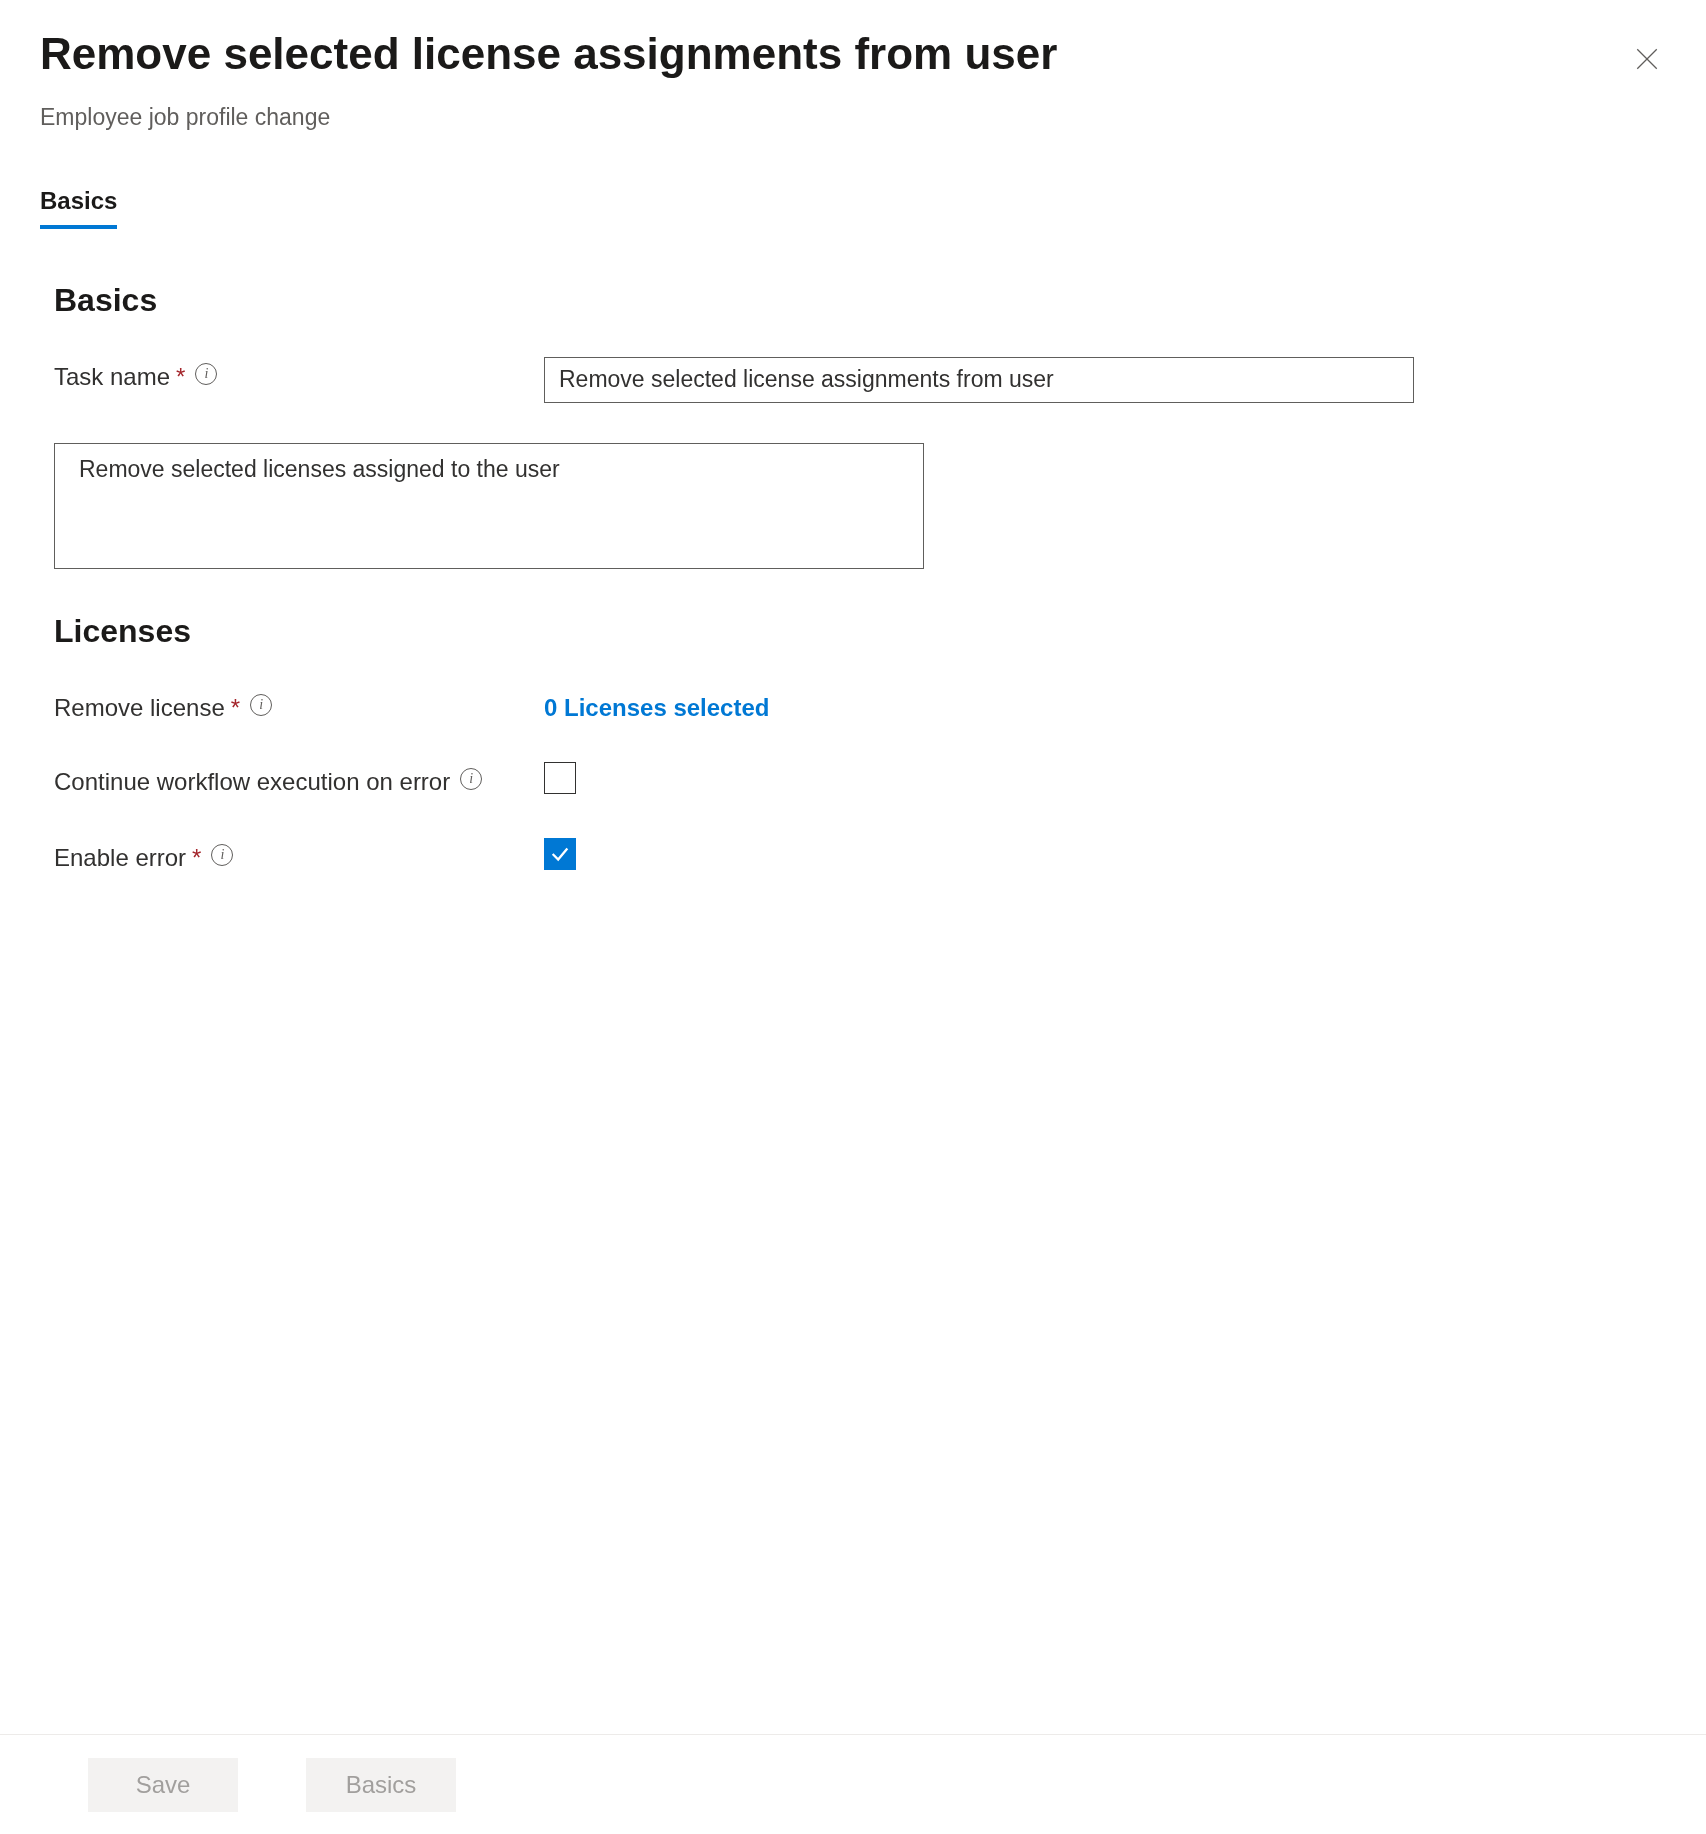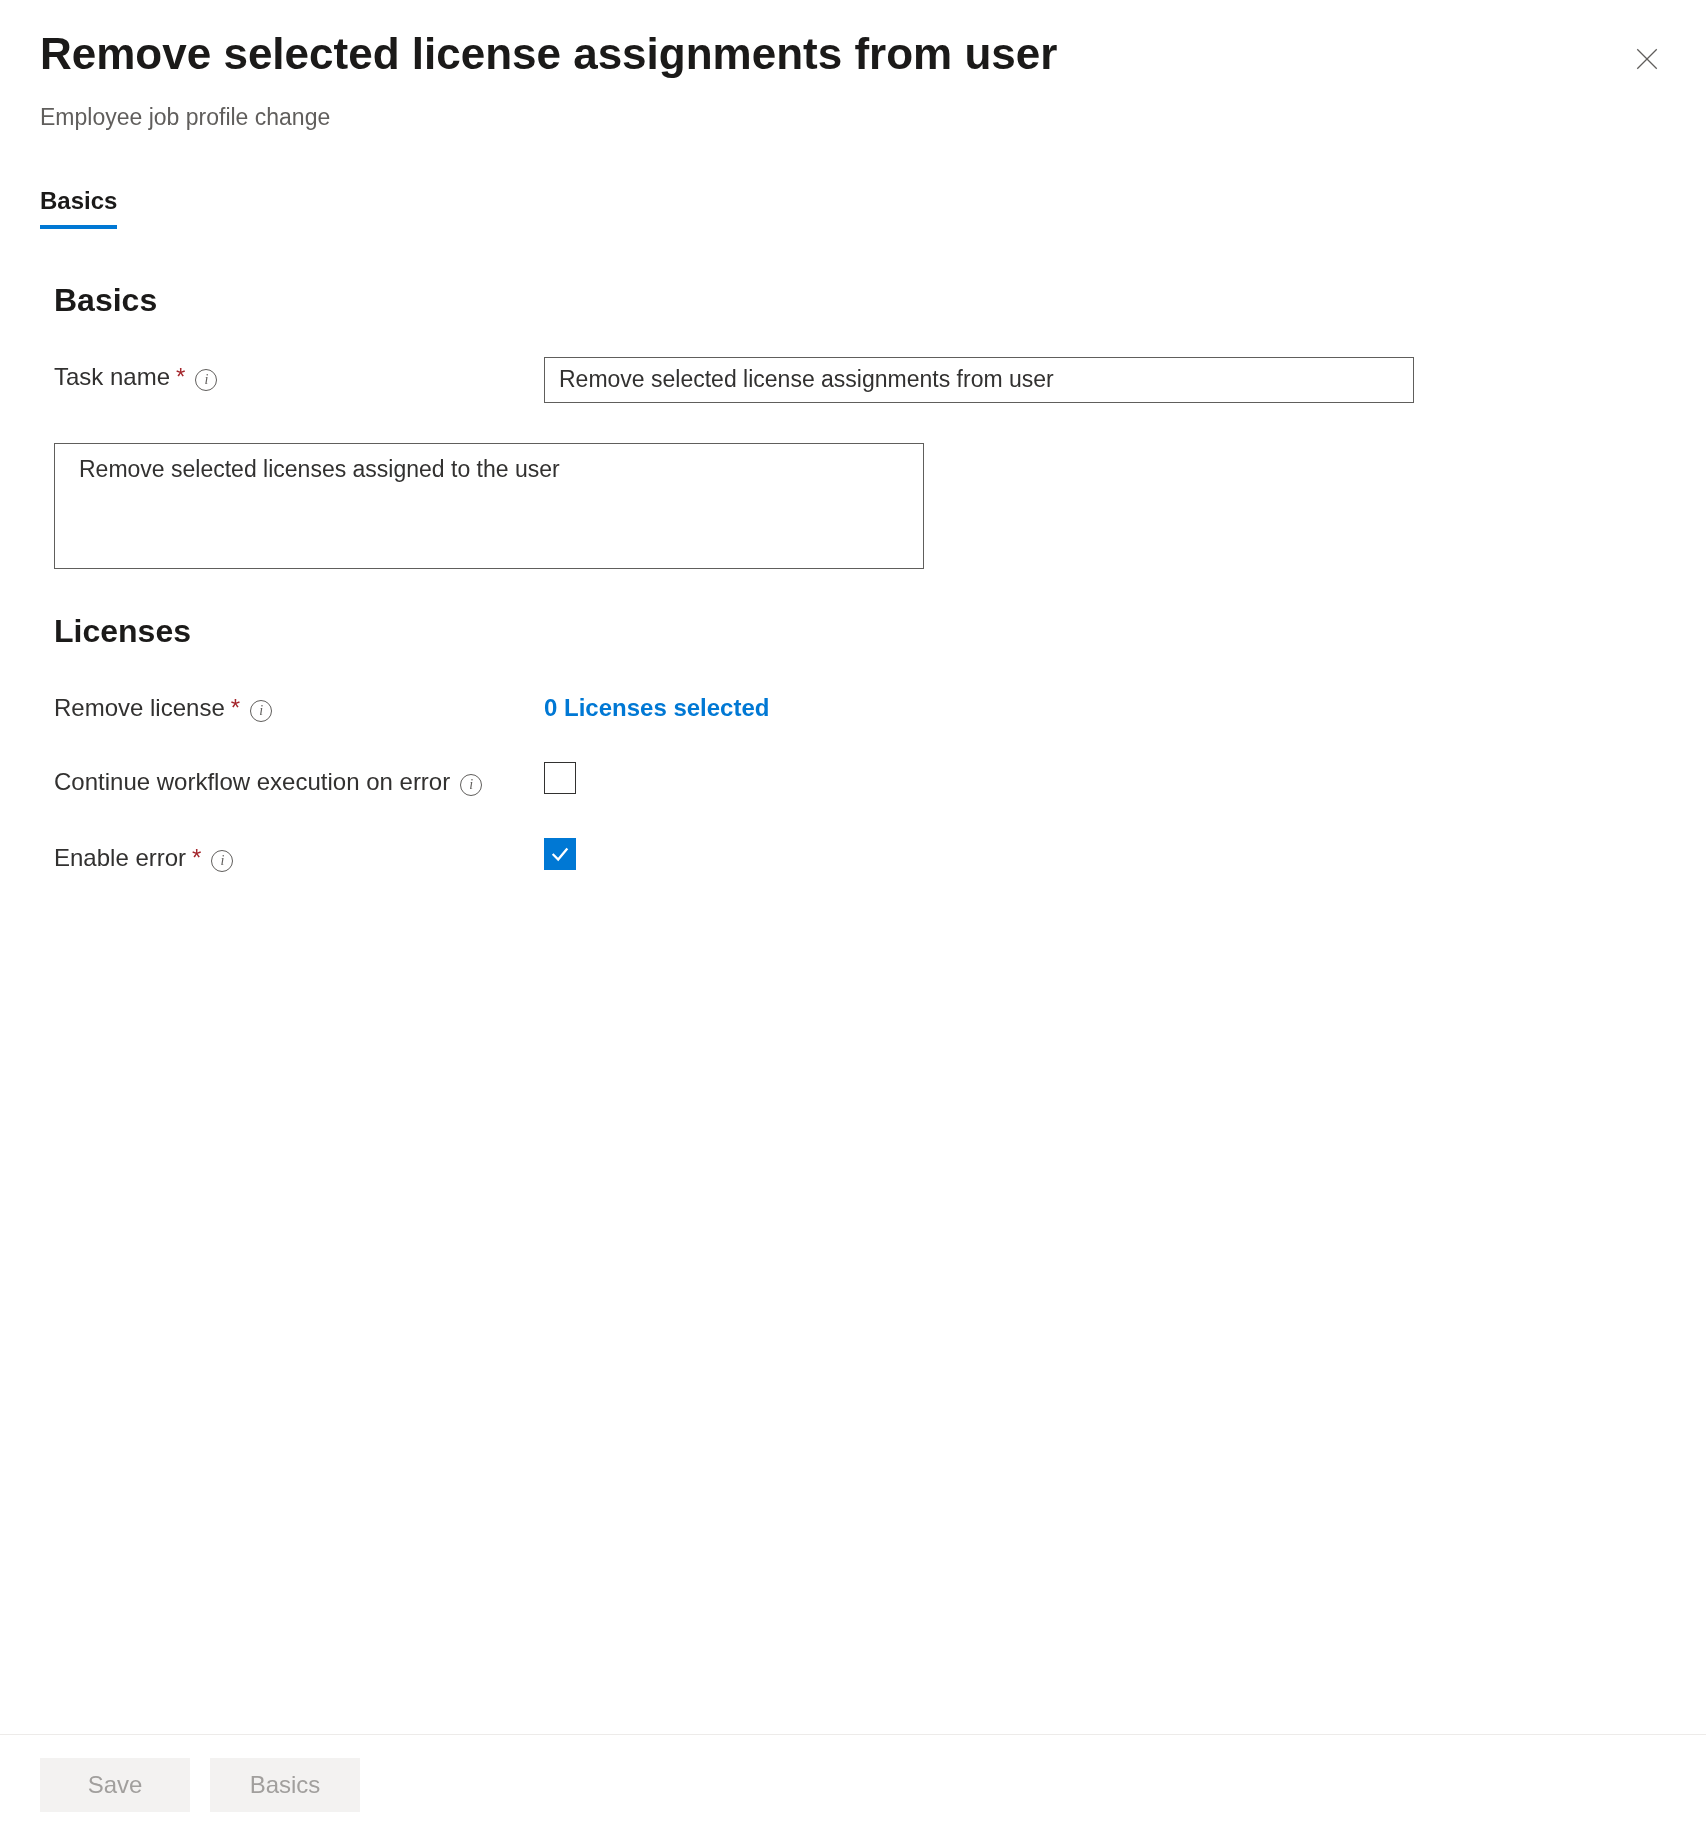--- a/index.html
+++ b/index.html
@@ -77,21 +77,21 @@
     }
     .form-row {
       display: flex;
       align-items: flex-start;
       margin-bottom: 40px;
     }
     .form-label-col {
       width: 490px;
       flex-shrink: 0;
       display: flex;
-      align-items: flex-end;
+      align-items: flex-start;
       padding-top: 6px;
     }
     .form-label {
       font-size: 24px;
       color: #323130;
     }
     .req-star {
       color: #a4262c;
       margin-left: 6px;
       font-size: 24px;
@@ -184,20 +184,21 @@
     .footer-btn {
       min-width: 150px;
       height: 54px;
       border: none;
       background: #f3f2f1;
       color: #a19f9d;
       font-size: 24px;
       font-family: inherit;
       cursor: pointer;
       padding: 0 28px;
+      margin-left: 48px;
     }
   </style>
 </head>
 <body>
 
 <div class="panel">
   <div class="header-row">
     <div>
       <h1 class="panel-title">Remove selected license assignments from user</h1>
       <div class="panel-subtitle">Employee job profile change</div>

